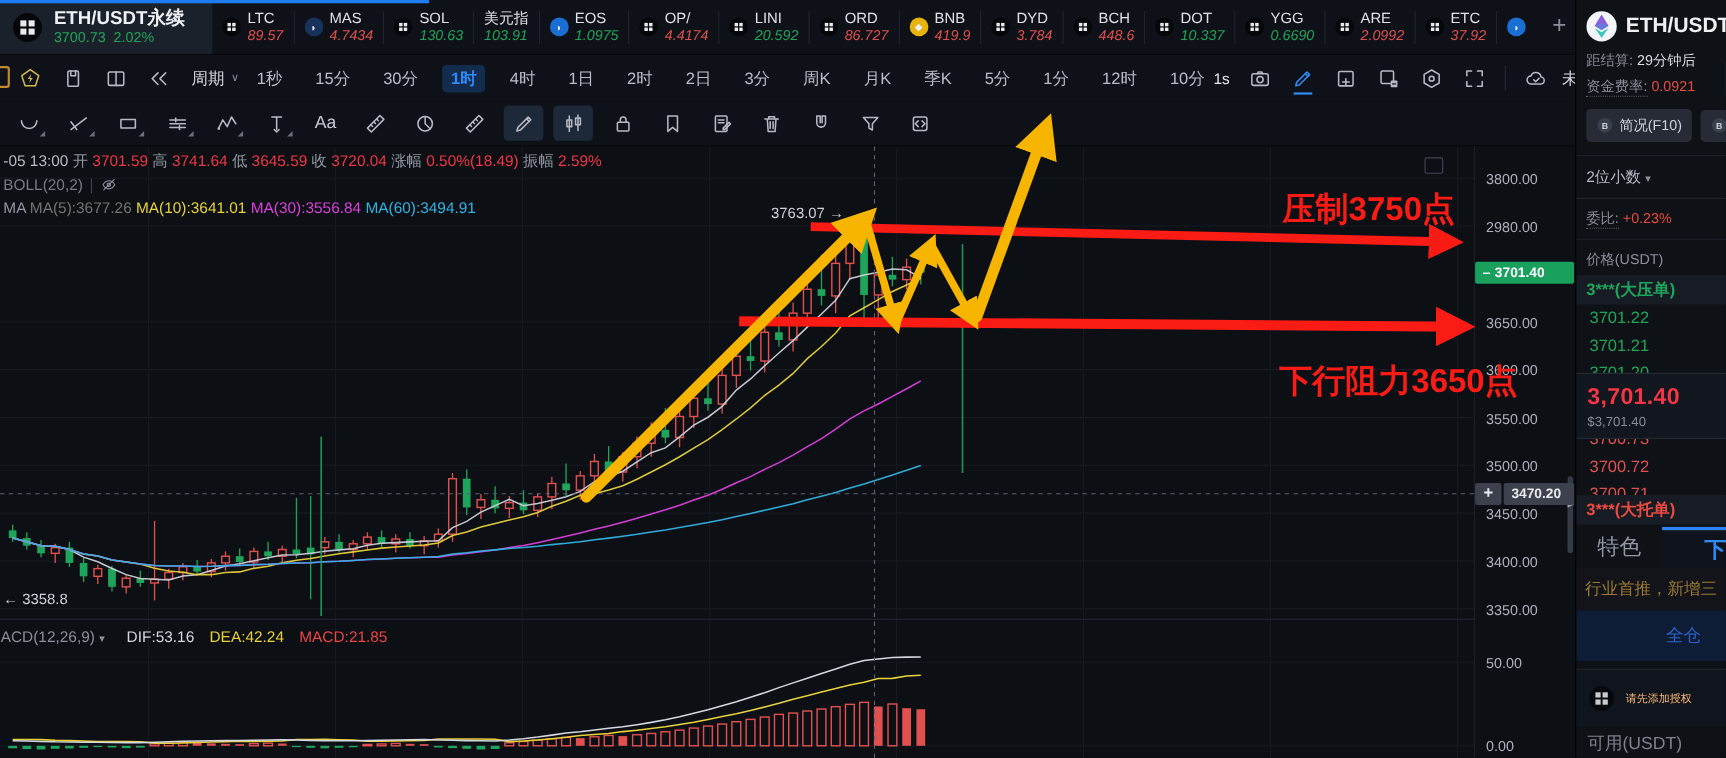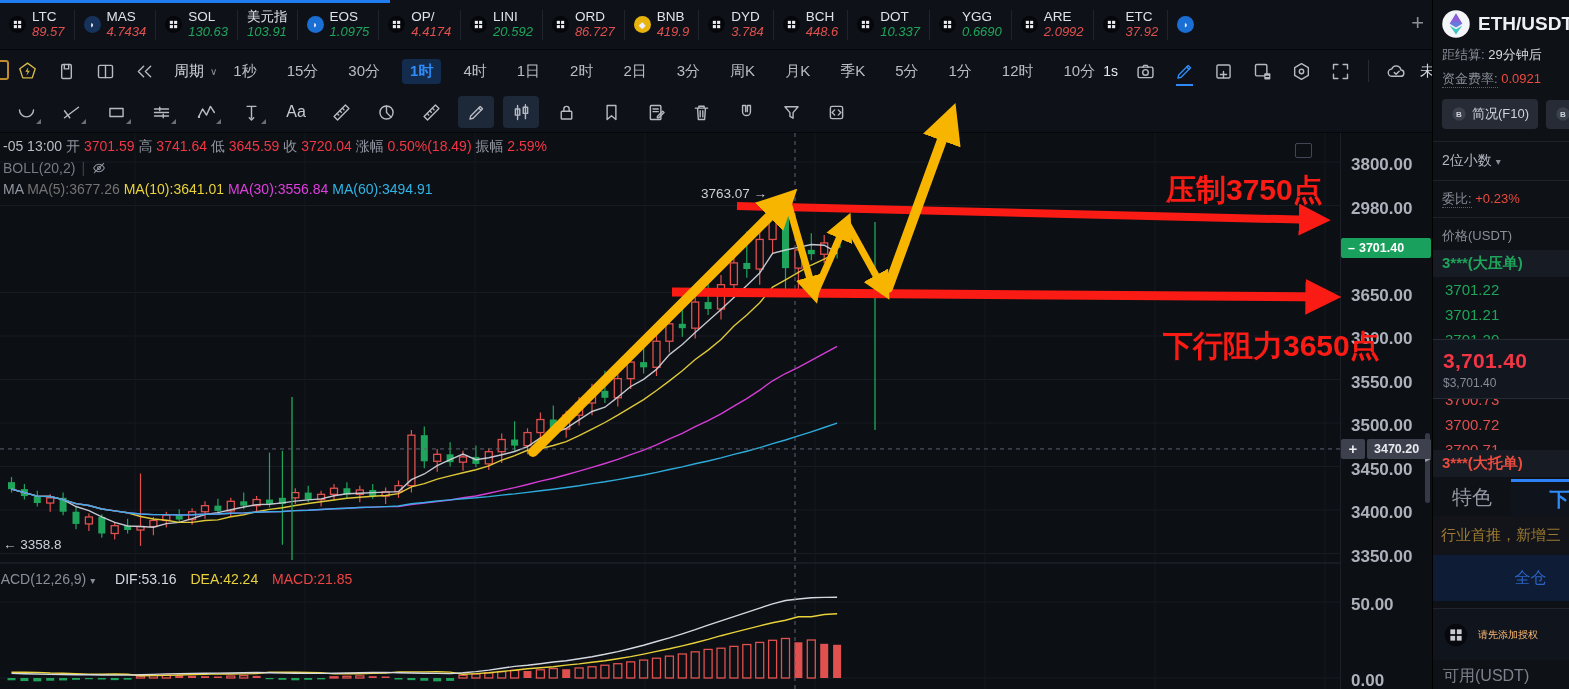--- a/index.html
+++ b/index.html
@@ -52,21 +52,21 @@
 .chartwrap{position:absolute;left:0;top:133px;width:1340px;height:556px;background:#0c0f14;}
 #chartSvg{position:absolute;left:0;top:0;}
 .legend-row{position:absolute;left:3px;white-space:nowrap;font-size:14px;z-index:8;}
 .lg-lab{color:#9196a1;} .lg-red{color:#f23645;} .lg-dim{color:#b9bcc4;}
 .lg-sep{color:#3d424d;margin:0 6px;}
 .eyeoff{display:inline-flex;width:16px;height:16px;vertical-align:-3px;color:#8b8f9a;}
 .eyeoff svg{width:100%;height:100%;}
 .bracket-ic{position:absolute;left:1295px;top:10px;width:17px;height:15px;border:1px solid #4a5061;border-radius:2px;opacity:.85;z-index:8;cursor:pointer;}
 
 .axis{position:absolute;left:1340px;top:133px;width:92px;height:556px;background:#0c0f14;border-left:1px solid #1b2029;z-index:9;}
-.tick{position:absolute;left:10px;font-size:17px;color:#aeb1bb;white-space:nowrap;font-weight:bold;}
+.tick{position:absolute;left:10px;font-size:13px;color:#aeb1bb;white-space:nowrap;}
 .badge{position:absolute;left:0;width:90px;height:20px;display:flex;align-items:center;padding-left:7px;font-size:12.5px;font-weight:600;border-radius:2px;z-index:3;}
 .badge.green{background:#18a05c;color:#fff;}
 .badge.gray{background:#3c414d;color:#e8eaee;}
 .cross-plus{position:absolute;left:-26px;top:0;width:24px;height:20px;background:#3c414d;color:#e8eaee;display:flex;align-items:center;justify-content:center;font-size:15px;border-radius:2px;}
 .scrollthumb{position:absolute;right:2px;top:300px;width:5px;height:70px;background:#353a46;border-radius:3px;}
 .collapse{position:absolute;right:1px;top:318px;color:#9aa0aa;font-size:12px;cursor:pointer;}
 
 #overlay{position:absolute;left:0;top:0;z-index:50;pointer-events:none;}
 .anno{position:absolute;z-index:51;font-weight:700;color:#fb1b15;white-space:nowrap;pointer-events:none;}
 .anno.res{left:1166px;top:170px;font-size:30px;}
@@ -100,20 +100,37 @@
 .authbox{margin-top:7px;border-top:1px solid #20242e;background:#10141c;height:52px;display:flex;align-items:center;gap:9px;padding-left:10px;cursor:pointer;}
 .auth-txt{color:#fdba74;font-size:10px;white-space:nowrap;}
 .avail{color:#7d828d;font-size:16px;padding-left:10px;margin-top:6px;white-space:nowrap;}
 </style>
 </head>
 <body>
 
 <div id="app">
 
   <div class="topbar">
+    <div class="active-ticker">
+      <span class="icon" style="width:30px;height:30px">
+          <svg viewBox="0 0 24 24">
+            <circle cx="12" cy="12" r="10.5" fill="#05070b"></circle>
+            <rect x="6.8" y="6.8" width="4.4" height="4.4" fill="#e8eaee"></rect>
+            <rect x="12.8" y="6.8" width="4.4" height="4.4" fill="#e8eaee"></rect>
+            <rect x="6.8" y="12.8" width="4.4" height="4.4" fill="#e8eaee"></rect>
+            <rect x="12.8" y="12.8" width="4.4" height="4.4" fill="#e8eaee"></rect>
+          </svg>
+        </span>
+      <div class="t-col">
+        <span class="at-symbol">ETH/USDT永续</span>
+        <span class="at-price">
+          <span>3700.73</span>&nbsp;&nbsp;<span>2.02%</span>
+        </span>
+      </div>
+    </div>
     <div class="tickers" id="tickers">
         <div class="ticker">
           <span class="t-ico" style="background:#05070b">
             <svg viewBox="0 0 24 24">
               <circle cx="12" cy="12" r="10.5" fill="#05070b"></circle>
               <rect x="6.8" y="6.8" width="4.4" height="4.4" fill="#e8eaee"></rect>
               <rect x="12.8" y="6.8" width="4.4" height="4.4" fill="#e8eaee"></rect>
               <rect x="6.8" y="12.8" width="4.4" height="4.4" fill="#e8eaee"></rect>
               <rect x="12.8" y="12.8" width="4.4" height="4.4" fill="#e8eaee"></rect>
             </svg>

